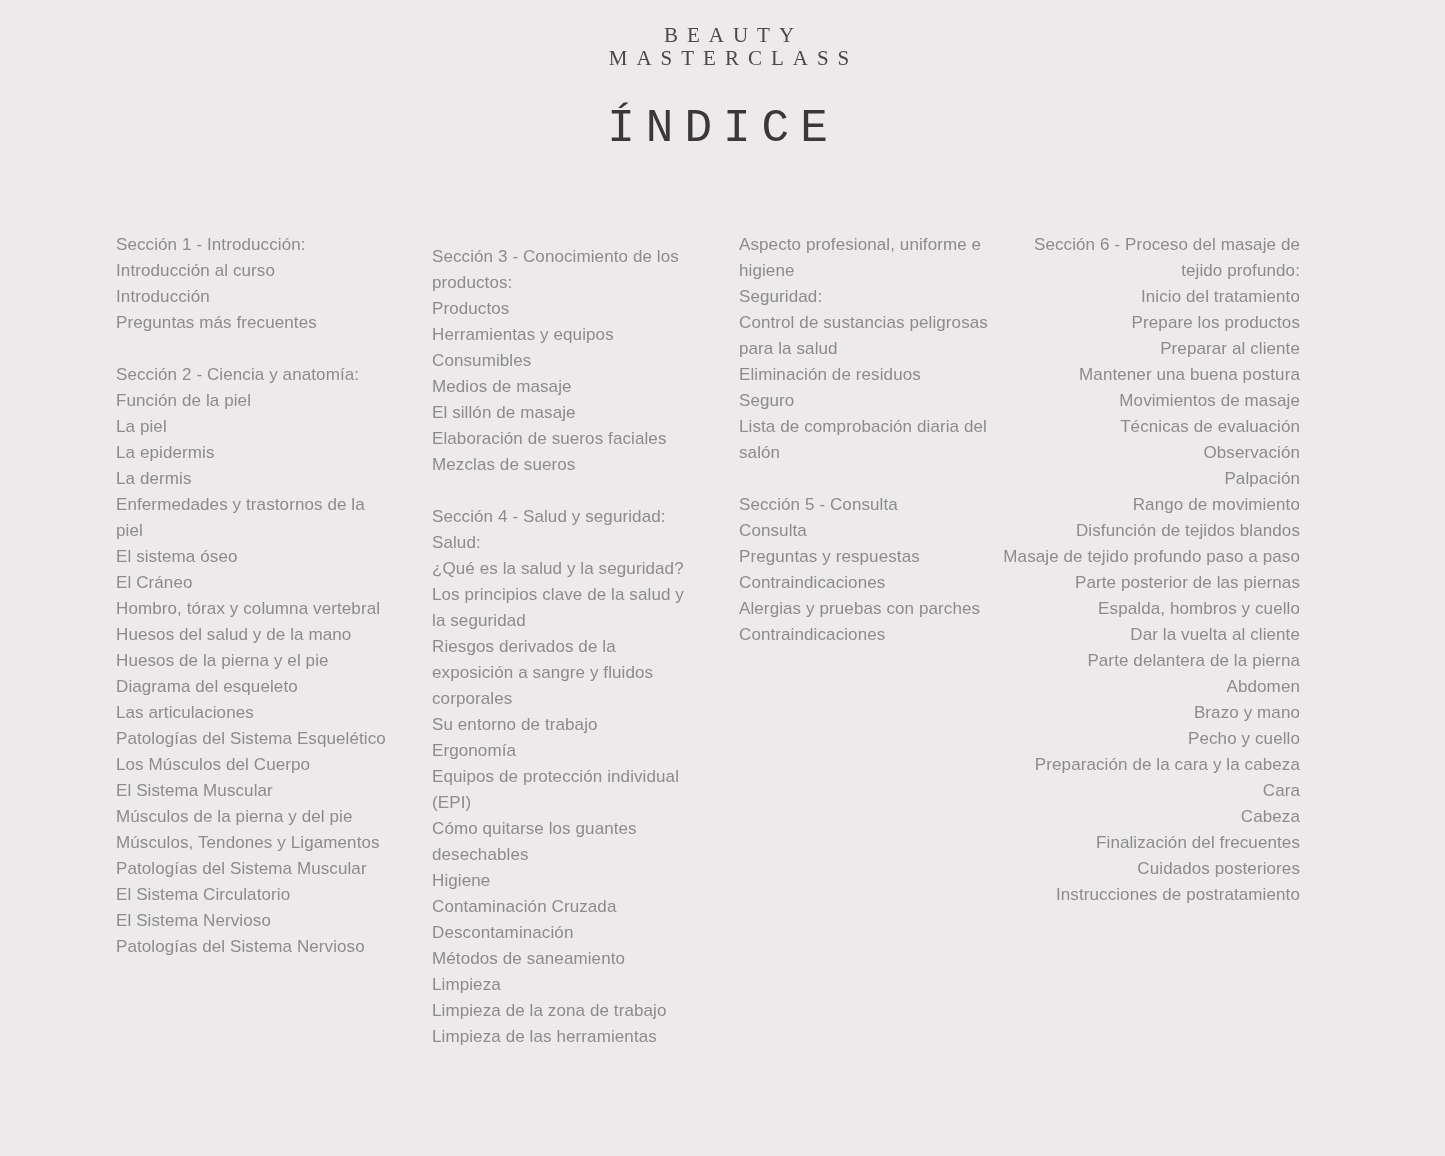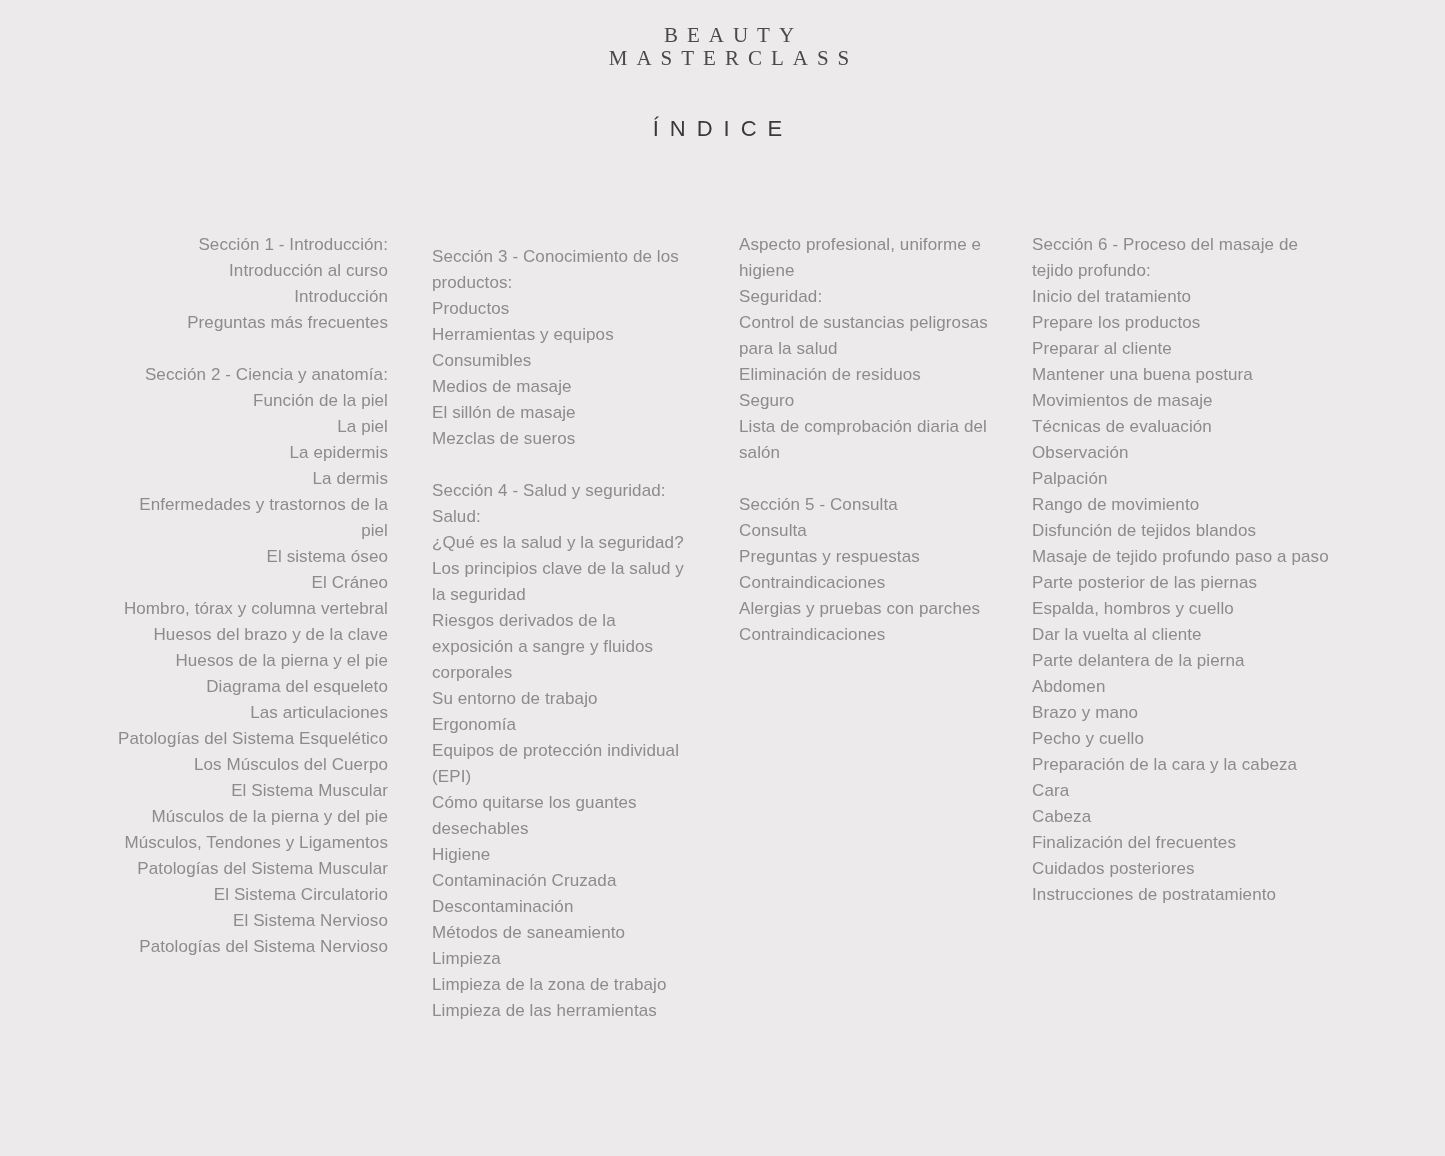--- a/index.html
+++ b/index.html
@@ -29,43 +29,43 @@
     box-sizing: border-box;
     color: var(--brand, #4a484b);
   }
   .title {
     position: absolute;
     top: 112px;
     left: 0;
     width: 100%;
     margin: 0;
     text-align: center;
-    font-family: Liberation Sans, sans-serif;
+    font-family: Liberation Mono, monospace;
     font-weight: 400;
-    font-size: 22px;
+    font-size: 46px;
     line-height: 34px;
     letter-spacing: 11px;
     padding-left: 1px;
     box-sizing: border-box;
     color: var(--title, #3a383b);
   }
   .col {
     position: absolute;
     top: 232px;
     font-size: 17px;
     line-height: 26px;
     letter-spacing: 0.1px;
     color: var(--body, #8d8b8d);
   }
   .col p { margin: 0; }
   .col p.spacer { height: 26px; }
-  .col-1 { left: 116px;  width: 272px; text-align: right; }
+  .col-1 { left: 116px;  width: 272px; }
   .col-2 { left: 432px;  width: 260px; margin-top: 12px; }
   .col-3 { left: 739px;  width: 252px; }
-  .col-4 { left: 1032px; width: 300px; }
+  .col-4 { left: 1000px; width: 300px; text-align: right; }
 </style>
 </head>
 <body>
 
 <div class="page">
 
   <header class="brand">
     <div class="brand-line">BEAUTY</div>
     <div class="brand-line">MASTERCLASS</div>
   </header>
@@ -81,41 +81,42 @@
         <p class="spacer"></p>
         <p>Sección 2 - Ciencia y anatomía:</p>
         <p>Función de la piel</p>
         <p>La piel</p>
         <p>La epidermis</p>
         <p>La dermis</p>
         <p>Enfermedades y trastornos de la piel</p>
         <p>El sistema óseo</p>
         <p>El Cráneo</p>
         <p>Hombro, tórax y columna vertebral</p>
-        <p>Huesos del brazo y de la clave</p>
+        <p>Huesos del salud y de la mano</p>
         <p>Huesos de la pierna y el pie</p>
         <p>Diagrama del esqueleto</p>
         <p>Las articulaciones</p>
         <p>Patologías del Sistema Esquelético</p>
         <p>Los Músculos del Cuerpo</p>
         <p>El Sistema Muscular</p>
         <p>Músculos de la pierna y del pie</p>
         <p>Músculos, Tendones y Ligamentos</p>
         <p>Patologías del Sistema Muscular</p>
         <p>El Sistema Circulatorio</p>
         <p>El Sistema Nervioso</p>
         <p>Patologías del Sistema Nervioso</p>
       </section>
     <section class="col col-2">
         <p>Sección 3 - Conocimiento de los productos:</p>
         <p>Productos</p>
         <p>Herramientas y equipos</p>
         <p>Consumibles</p>
         <p>Medios de masaje</p>
         <p>El sillón de masaje</p>
+        <p>Elaboración de sueros faciales</p>
         <p>Mezclas de sueros</p>
         <p class="spacer"></p>
         <p>Sección 4 - Salud y seguridad:</p>
         <p>Salud:</p>
         <p>¿Qué es la salud y la seguridad?</p>
         <p>Los principios clave de la salud y la seguridad</p>
         <p>Riesgos derivados de la exposición a sangre y fluidos corporales</p>
         <p>Su entorno de trabajo</p>
         <p>Ergonomía</p>
         <p>Equipos de protección individual (EPI)</p>

